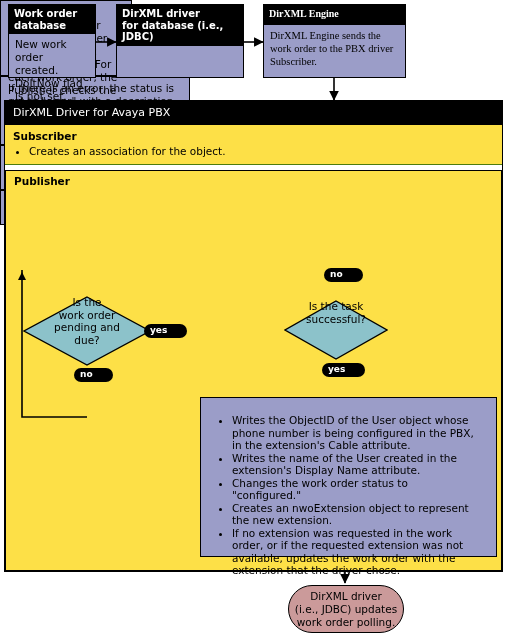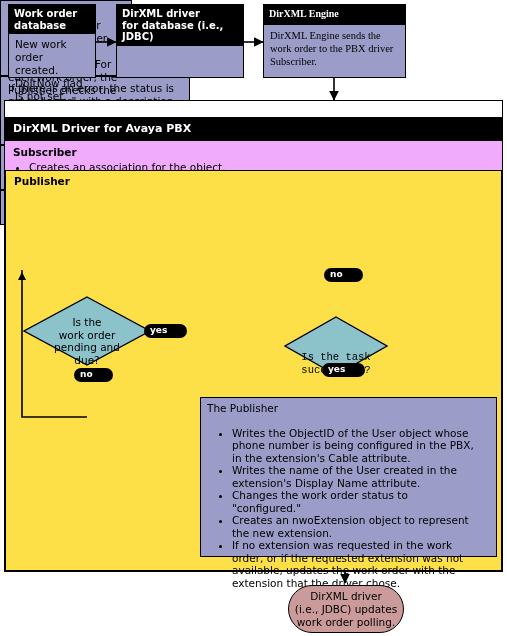--- a/index.html
+++ b/index.html
@@ -29,43 +29,43 @@
     font-size:10.5px;line-height:13px;padding:5px 7px;
     box-sizing:border-box;
   }
 
   
   .driver-panel{
     position:absolute;border:1px solid #000;background:#ffffff;
     box-sizing:border-box;
   }
   .driver-hdr{
-    background:#000;color:#fff;font-weight:bold;font-size:11px;
-    line-height:13px;padding:5px 8px;margin-top:16px;
+    background:#000;color:#fff;font-weight:normal;font-size:11px;
+    line-height:13px;padding:5px 8px;
   }
   .subscriber-sec{
-    background:#f0abfc;border-top:1px solid #000;border-bottom:5px solid #4d7c0f;
+    background:#fde047;border-top:1px solid #000;border-bottom:1px solid #4d7c0f;
     padding:5px 8px 6px 8px;box-sizing:border-box;
   }
   .sec-title{font-weight:bold;font-size:10.5px;color:#000;line-height:13px;}
   .sec-bullets{margin:2px 0 0 0;padding:0 0 0 16px;}
   .sec-bullets li{font-size:10.5px;line-height:13px;color:#000;}
 
   .publisher-sec{
     position:absolute;background:#fde047;border:1px solid #000;
     box-sizing:border-box;
   }
   .publisher-sec > .sec-title{position:absolute;left:8px;top:4px;}
 
   
   .diamond-wrap{position:absolute;}
   .diamond-wrap svg{position:absolute;left:0;top:0;}
   .diamond-label{
     position:absolute;left:0;top:0;width:100%;height:100%;
-    display:flex;align-items:flex-end;justify-content:center;
+    display:flex;align-items:flex-start;justify-content:center;
     text-align:center;font-size:10.5px;line-height:12.5px;color:#000;
     pointer-events:none;
   }
 
   
   .pill{
     position:absolute;background:#000;color:#fff;border-radius:8px;
     font-size:9px;font-weight:bold;line-height:11px;
     padding:1px 20px 2px 6px;text-align:center;
   }
@@ -174,38 +174,37 @@
     <div class="diamond-label">
       <div>
         <div>Is the</div>
         <div>work order</div>
         <div>pending and</div>
         <div>due?</div>
       </div>
     </div>
   </div>
 
-  <div class="diamond-wrap" style="left:284px;top:316px;width:104px;height:60px;font-family:Liberation Mono, monospace;">
+  <div class="diamond-wrap" style="left:284px;top:300px;width:104px;height:60px;">
     <svg width="104" height="60">
       <polygon points="52,1 103,30 52,59 1,30" fill="#8cc2ca" stroke="#000" stroke-width="1.4"></polygon>
     </svg>
     <div class="diamond-label">
       <div>
         <div>Is the task</div>
         <div>successful?</div>
       </div>
     </div>
   </div>
 
   <div class="plain-box" style="left:193px;top:309px;width:74px;height:45px;">Work order is performed in the PBX.</div>
 
   <div class="plain-box" style="left:21px;top:400px;width:132px;height:35px;">The publisher does not perform the work order.</div>
 
   <div class="bullet-box" style="left:200px;top:397px;width:297px;height:160px;">
-    <div class="lead">The Publisher</div>
     <ul>
       <li>Writes the ObjectID of the User object whose phone number is being configured in the PBX, in the extension's Cable attribute.</li>
       <li>Writes the name of the User created in the extension's Display Name attribute.</li>
       <li>Changes the work order status to "configured."</li>
       <li>Creates an nwoExtension object to represent the new extension.</li>
       <li>If no extension was requested in the work order, or if the requested extension was not available, updates the work order with the extension that the driver chose.</li>
     </ul>
   </div>
 
   <div class="pill" style="left:144px;top:324px;">yes</div>

